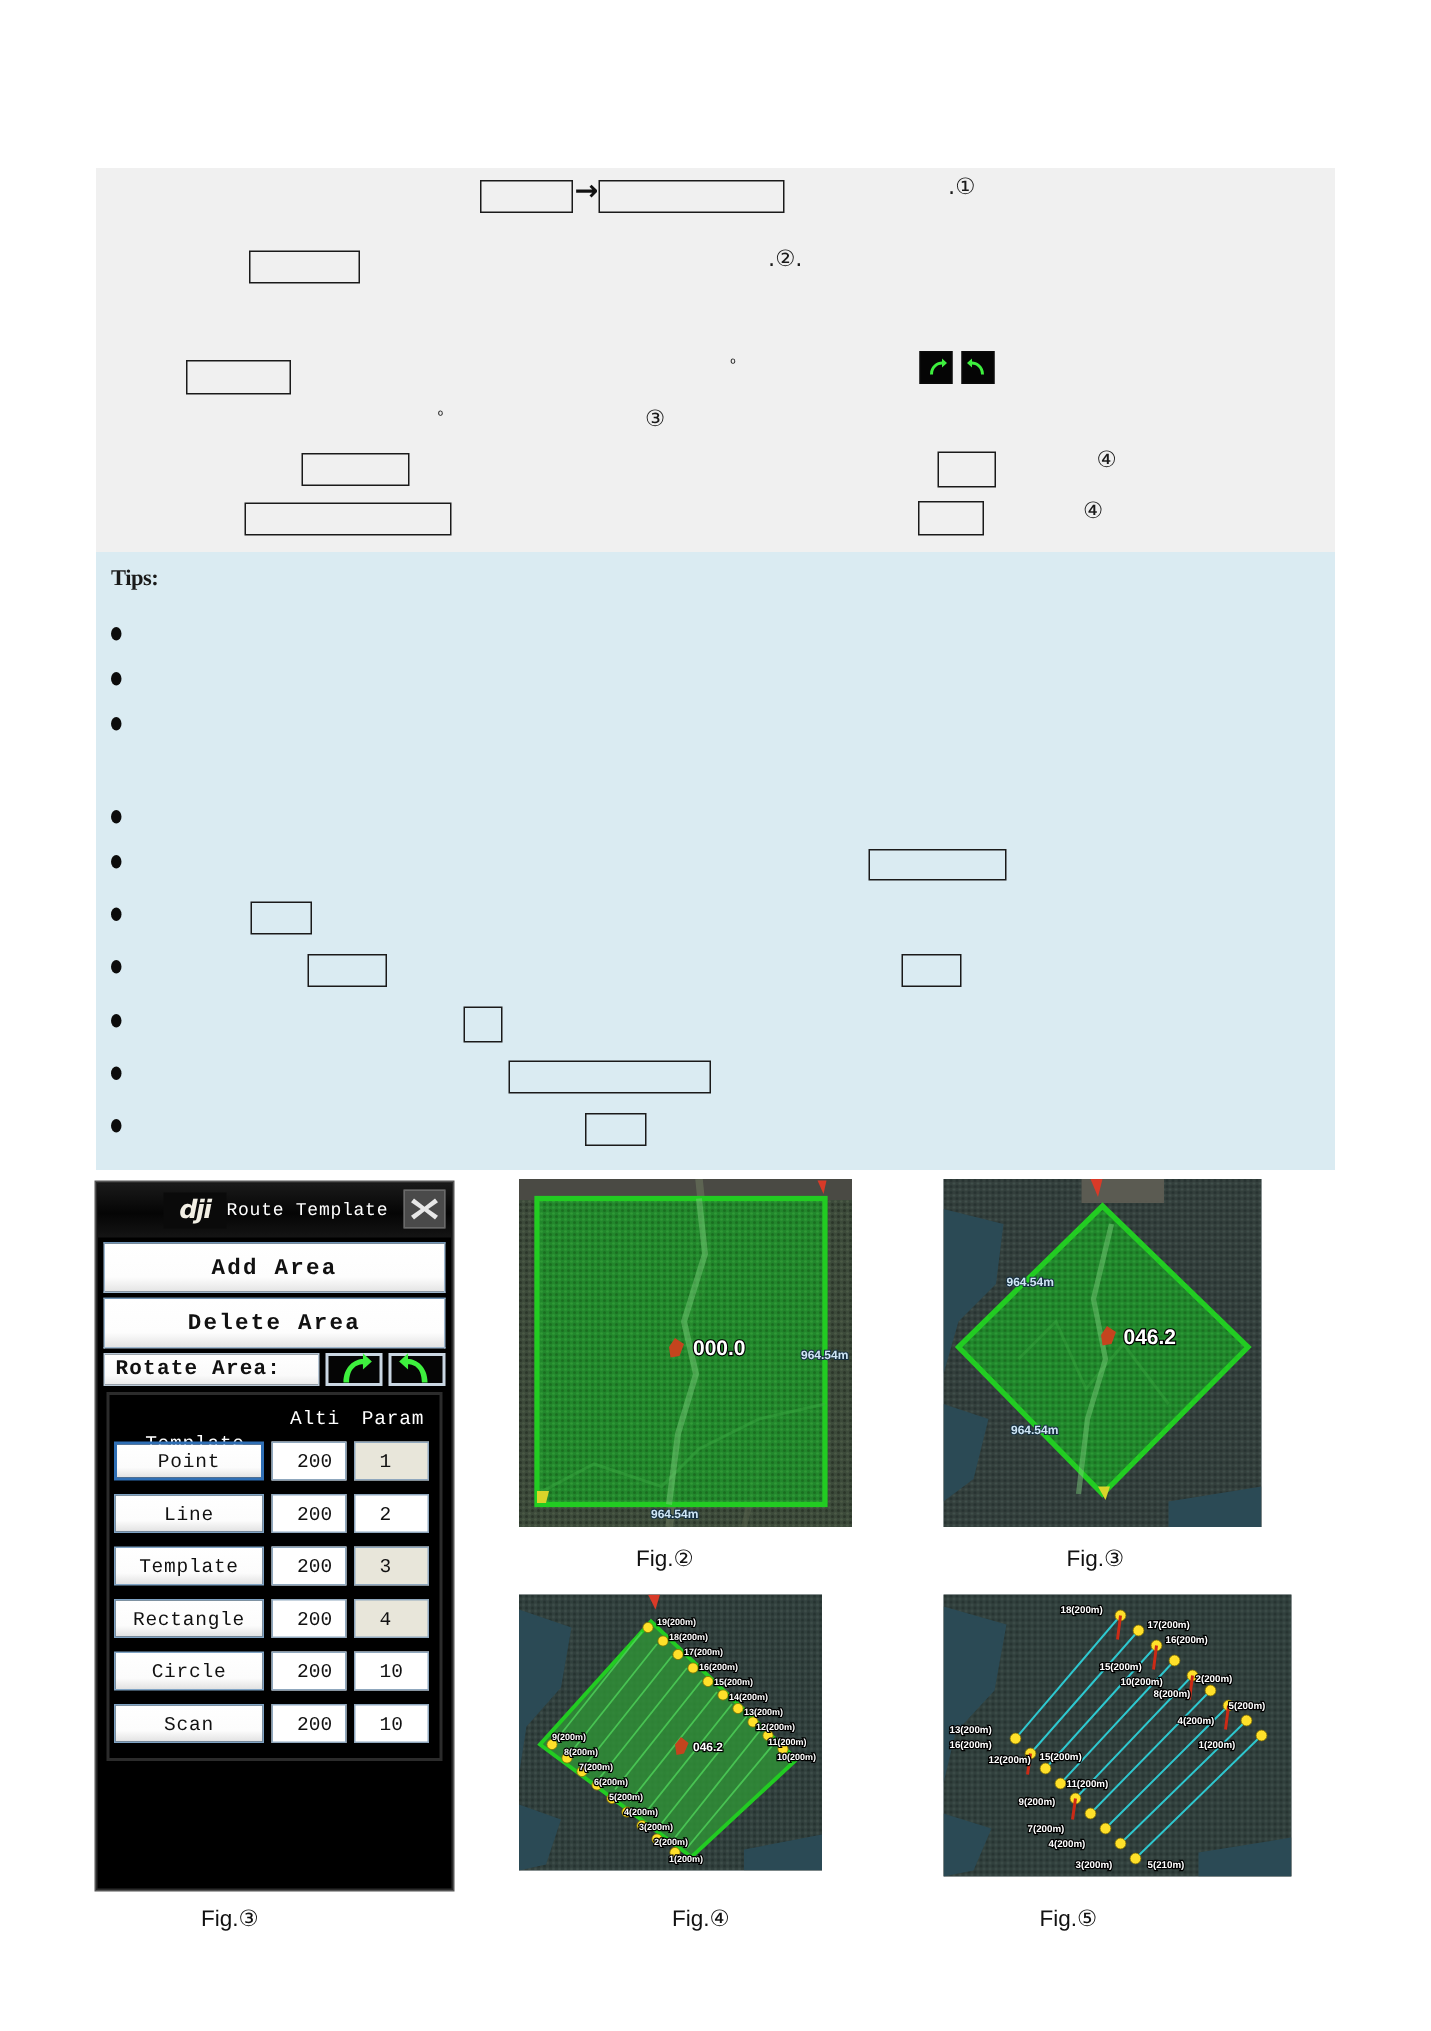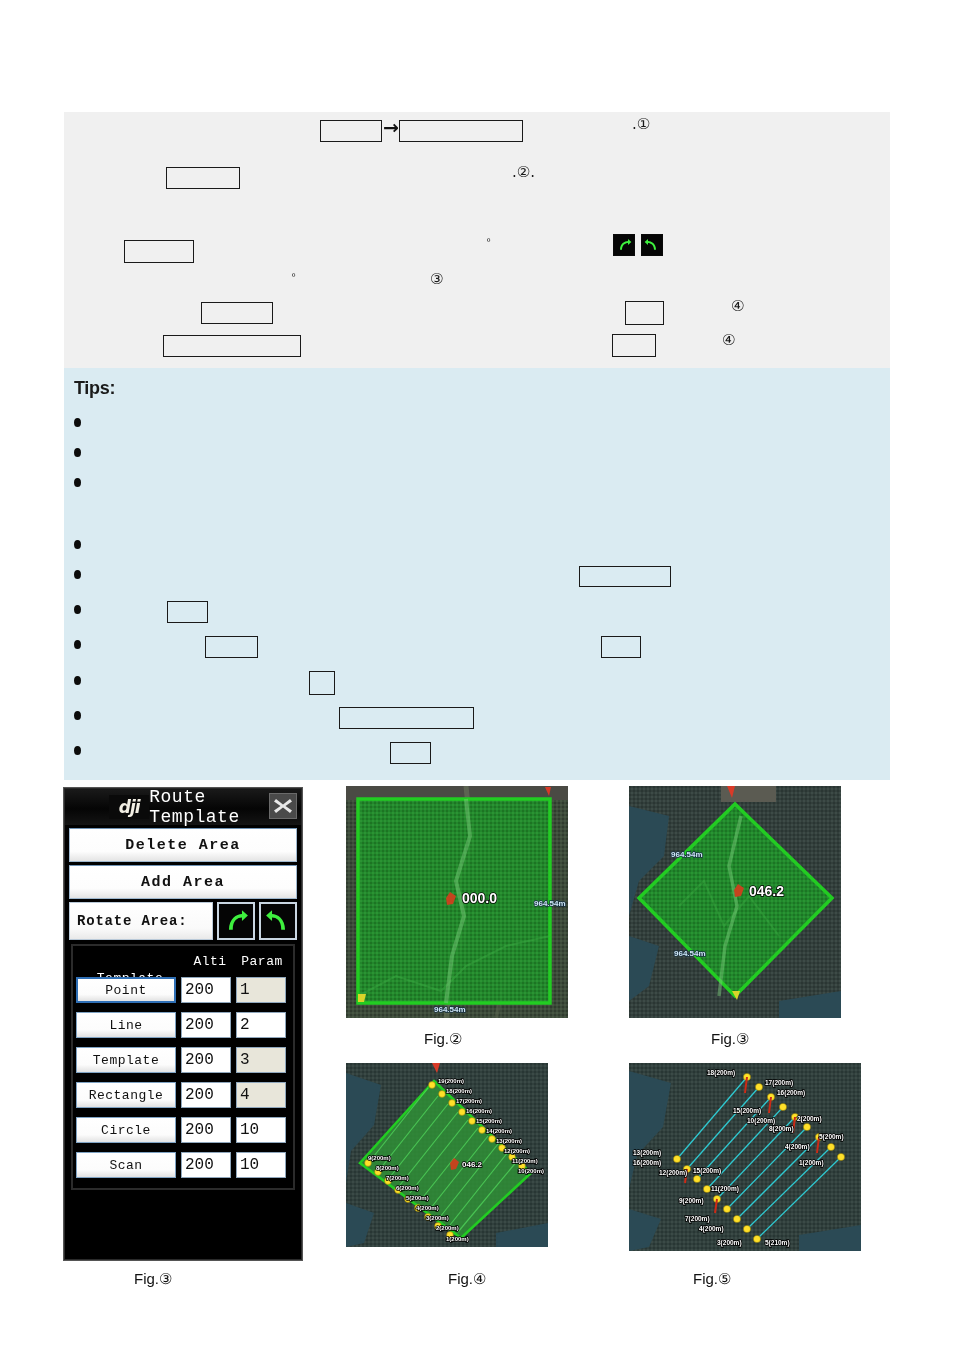--- a/index.html
+++ b/index.html
@@ -62,22 +62,22 @@
   
   #tips-panel {
     position: absolute;
     left: 64px; top: 368px;
     width: 826px; height: 412px;
     background: #daebf2;
   }
   #tips-title {
     position: absolute;
     left: 10px; top: 10px;
-    font-family: Liberation Sans, sans-serif;
-    font-size: 18px;
+    font-family: Liberation Serif, serif;
+    font-size: 15px;
     font-weight: bold;
     color: #1a1a1a;
     letter-spacing: -0.3px;
   }
   .bullet {
     position: absolute;
     width: 7px; height: 9px;
     background: #0c0c0c;
     border-radius: 50%;
   }
@@ -115,21 +115,21 @@
     font-family: "DejaVu Sans", sans-serif;
     font-size: 17px;
     font-weight: bold;
     font-style: italic;
     color: #f2efe4;
     letter-spacing: -1px;
   }
   #dji-title {
     margin-left: 0;
     color: #ffffff;
-    font-size: 18px;
+    font-size: 12px;
     font-family: "Liberation Mono", monospace;
     letter-spacing: 0.5px;
   }
   #dji-close {
     position: absolute;
     right: 4px; top: 4px;
     width: 28px; height: 26px;
     background: #4a4a4a;
     border: 1px solid #6a6a6a;
     display: flex; align-items: center; justify-content: center;
@@ -145,21 +145,21 @@
     display: flex; align-items: center; justify-content: center;
     font-family: "Liberation Mono", monospace;
     font-size: 15px;
     font-weight: bold;
     color: #111;
     letter-spacing: 1.5px;
   }
 
   #rotate-row {
     margin: 3px 4px;
-    height: 38px;
+    height: 22px;
     display: flex;
     align-items: stretch;
     gap: 4px;
   }
   #rotate-label {
     flex: 1;
     background: linear-gradient(180deg,#ffffff 0%,#fafafa 70%,#e9e9e9 100%);
     border: 1px solid #b9c9d8;
     display: flex; align-items: center;
     padding-left: 7px;
@@ -212,23 +212,23 @@
     font-size: 13px;
     color: #111;
     letter-spacing: 0.5px;
   }
   .cell-tmpl.selected { border: 2px solid #2f6fb5; }
   .cell-alti, .cell-param {
     width: 50px; height: 26px;
     background: #ffffff;
     border: 1px solid #8fa7bd;
     display: flex; align-items: center;
-    padding-left: 3px;
-    font-family: "Liberation Mono", monospace;
-    font-size: 16px;
+    padding-left: 16px;
+    font-family: "Liberation Mono", monospace;
+    font-size: 13px;
     color: #111;
   }
   .cell-param.beige { background: #e8e6da; }
 
   #import-btn {
     margin: 6px 4px 4px 4px;
     height: 30px;
     background: linear-gradient(180deg,#ffffff 0%,#fbfbfb 70%,#e2e2e2 100%);
     border: 1px solid #8fa7bd;
     display: flex; align-items: center; justify-content: center;
@@ -329,22 +329,22 @@
   <div id="dji-titlebar">
     <div id="dji-logo">dji</div>
     <div id="dji-title">Route Template</div>
     <div id="dji-close">
       <svg width="20" height="18" viewBox="0 0 20 18">
         <path d="M3 2 L10 7.5 L17 2 L19 4.5 L12.5 9 L19 13.5 L17 16 L10 10.5 L3 16 L1 13.5 L7.5 9 L1 4.5 Z" fill="#e8e8e8"></path>
       </svg>
     </div>
   </div>
 
+  <div class="dji-btn">Add Area</div>
   <div class="dji-btn">Delete Area</div>
-  <div class="dji-btn">Add Area</div>
 
   <div id="rotate-row">
     <div id="rotate-label">Rotate Area:</div>
     <div class="rot-btn">
       <svg width="26" height="26" viewBox="0 0 24 24">
         <path d="M5.5 20 C5.5 10, 12.5 5.5, 17.5 5.5 L17.5 2 L23 7 L17.5 12 L17.5 8.8 C13.5 8.8, 9 11.5, 9 20 Z" fill="#3ef03e"></path>
       </svg>
     </div>
     <div class="rot-btn">
       <svg width="26" height="26" viewBox="0 0 24 24">

